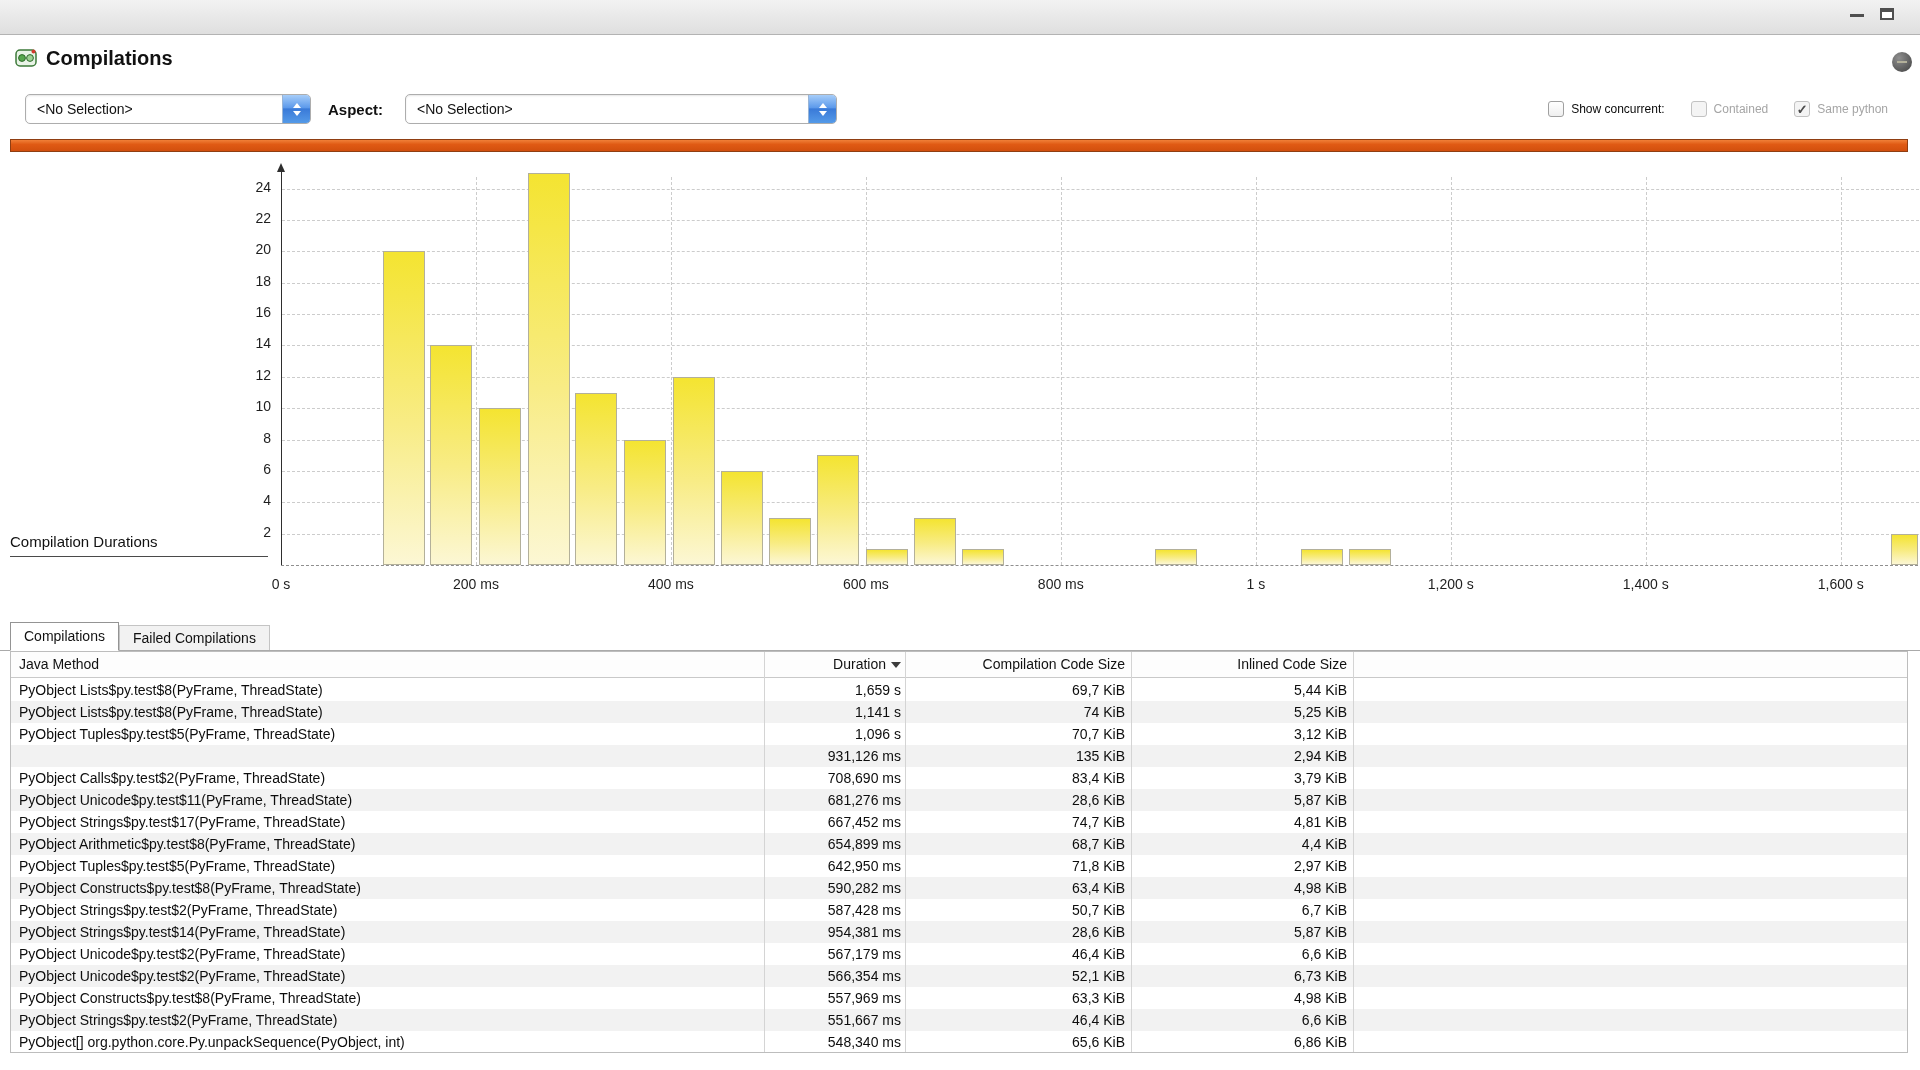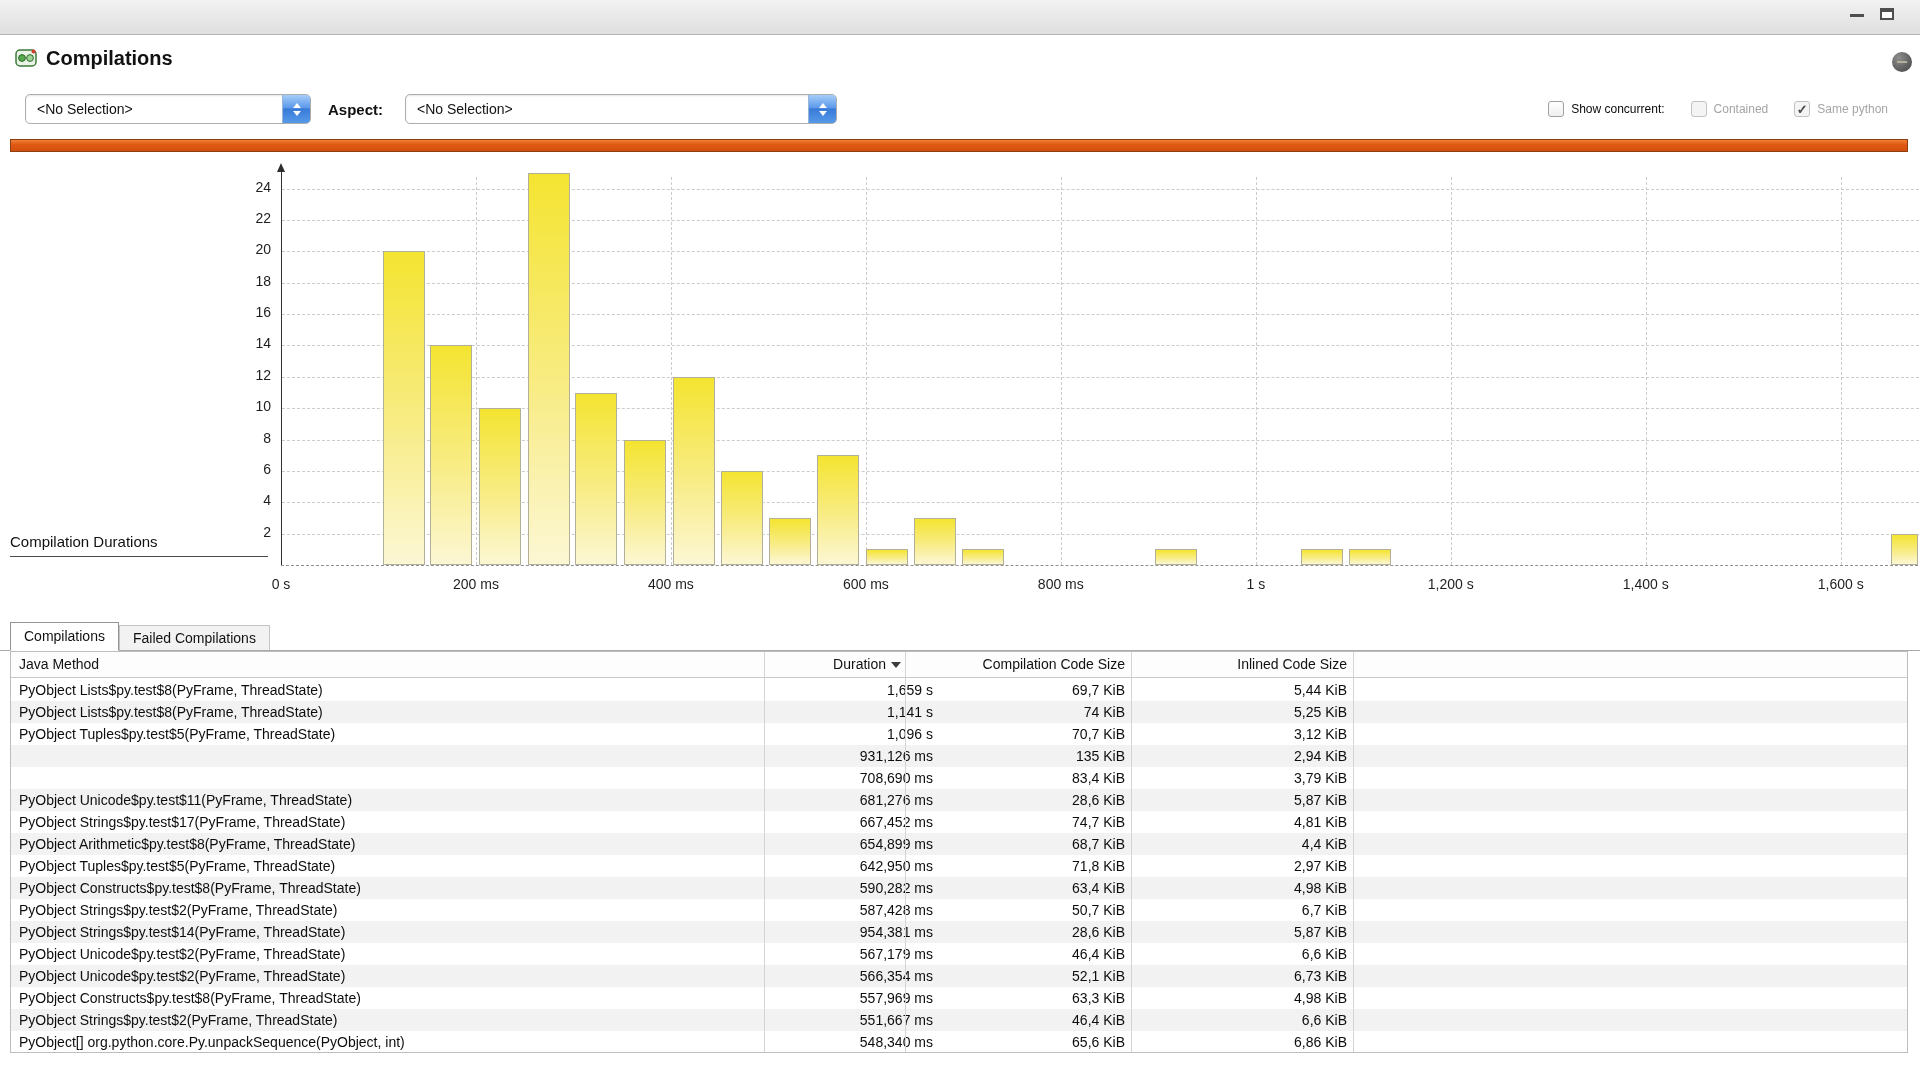--- a/index.html
+++ b/index.html
@@ -63,21 +63,21 @@
   .hc1{left:8px;}
   .hc2{left:753px;width:141px;display:flex;justify-content:flex-end;align-items:center;gap:5px;padding-right:4px;}
   .hc3{left:898px;width:222px;text-align:right;padding-right:6px;}
   .hc4{left:1120px;width:222px;text-align:right;padding-right:6px;}
   .sort-chevron{width:0;height:0;border-left:5px solid transparent;border-right:5px solid transparent;border-top:6px solid #3c3c3c;}
   #rows{position:absolute;left:0;top:0;width:100%;height:100%;}
   .trow{position:absolute;left:0;width:100%;height:22px;cursor:default;}
   .trow.alt{background:#f2f2f2;}
   .cell{position:absolute;top:0;height:22px;line-height:22px;font-size:14px;color:#0d0d0d;white-space:nowrap;overflow:hidden;}
   .c1{left:8px;width:740px;}
-  .c2{left:753px;width:137px;text-align:right;padding-left:32px;}
+  .c2{left:753px;width:137px;text-align:right;}
   .c3{left:898px;width:216px;text-align:right;}
   .c4{left:1120px;width:216px;text-align:right;}
   .vdiv{position:absolute;top:0;height:100%;width:0;border-left:1px solid #d4d4d4;z-index:4;}
 </style>
 </head>
 <body>
 
 <div id="app">
 
   <div class="tabbar">
@@ -219,20 +219,21 @@
           <div class="cell c2">1,096 s</div>
           <div class="cell c3">70,7 KiB</div>
           <div class="cell c4">3,12 KiB</div>
         </div>
         <div class="trow alt" style="top: 93px;">
           <div class="cell c2">931,126 ms</div>
           <div class="cell c3">135 KiB</div>
           <div class="cell c4">2,94 KiB</div>
         </div>
         <div class="trow" style="top: 115px;">
+          <div class="cell c1">PyObject Calls$py.test$2(PyFrame, ThreadState)</div>
           <div class="cell c2">708,690 ms</div>
           <div class="cell c3">83,4 KiB</div>
           <div class="cell c4">3,79 KiB</div>
         </div>
         <div class="trow alt" style="top: 137px;">
           <div class="cell c1">PyObject Unicode$py.test$11(PyFrame, ThreadState)</div>
           <div class="cell c2">681,276 ms</div>
           <div class="cell c3">28,6 KiB</div>
           <div class="cell c4">5,87 KiB</div>
         </div>

